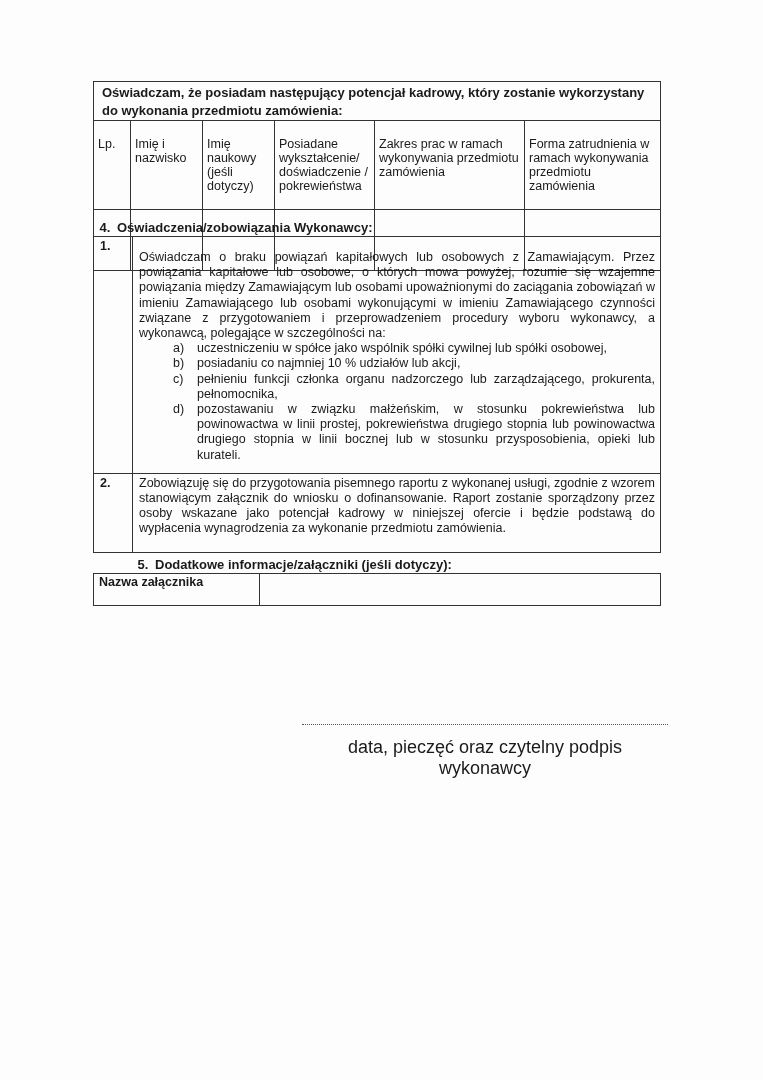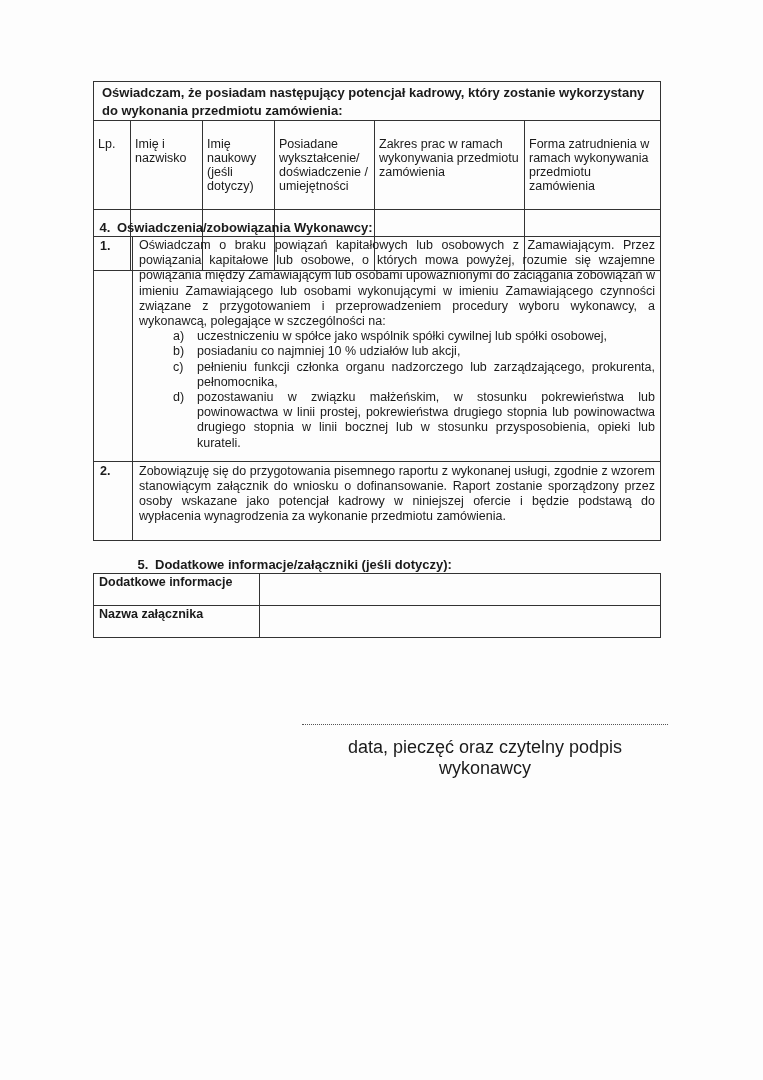--- a/index.html
+++ b/index.html
@@ -8,21 +8,21 @@
   table { border-collapse:collapse; }
   .t1 { left:93px; top:81px; width:568px; }
   .t1 td { border:1px solid #333; vertical-align:top; font-size:12.5px; line-height:14px; padding:16px 4px; }
   .t1 .hdr { font-weight:bold; font-size:13px; line-height:18px; padding:2px 8px 0 8px; border-bottom:1px solid #333; }
   .t1 .datarow td { height:28px; }
   .sec-title { font-weight:bold; font-size:13px;text-align:center; }
   .sec-num { display:inline-block; width:24px; }
   .t2 { left:93px; top:236px; width:568px; }
   .t2 td { border:1px solid #333; vertical-align:top; font-size:12.5px; line-height:15.2px; }
   .t2 td.num { width:32px; font-weight:bold; padding:2px 0 0 6px; }
-  .t2 td.txt { padding:1px 5px 4px 6px; text-align:justify; }
+  .t2 td.txt { padding:13px 5px 4px 6px; text-align:justify; }
   .list { margin:0; padding:0; list-style:none; }
   .list li { position:relative; padding-left:58px; text-align:justify; }
   .list .lbl { position:absolute; left:34px; }
   .t3 { left:93px; top:573px; width:568px; }
   .t3 td { border:1px solid #333; height:29px; vertical-align:top; font-size:12.5px; }
   .t3 td.lab { width:155px; font-weight:bold; padding:1px 5px; }
   .dots { left:302px; top:724px; width:366px; border-top:1px dotted #555; }
   .sig { left:302px; top:737px; width:366px; text-align:center; font-size:18px; }
 </style>
 </head>
@@ -30,21 +30,21 @@
 
 <table class="abs t1">
   <tbody>
       <tr>
     <td colspan="6" class="hdr">Oświadczam, że posiadam następujący potencjał kadrowy, który zostanie wykorzystany do wykonania przedmiotu zamówienia:</td>
   </tr>
   <tr>
     <td style="width:28px">Lp.</td>
     <td style="width:63px">Imię i nazwisko</td>
     <td style="width:63px">Imię naukowy (jeśli dotyczy)</td>
-    <td style="width:91px">Posiadane wykształcenie/ doświadczenie / umiejętności</td>
+    <td style="width:91px">Posiadane wykształcenie/ doświadczenie / pokrewieństwa</td>
     <td style="width:141px">Zakres prac w ramach wykonywania przedmiotu zamówienia</td>
     <td>Forma zatrudnienia w ramach wykonywania przedmiotu zamówienia</td>
   </tr>
   <tr class="datarow">
     <td></td>
     <td></td>
     <td></td>
     <td></td>
     <td></td>
     <td></td>
@@ -77,24 +77,20 @@
   </tr>
 </tbody>
   </table>
 
 <div class="abs sec-title" style="left:93px; top:557px;margin-left:38px;">
   <span class="sec-num">5.</span><span>Dodatkowe informacje/załączniki (jeśli dotyczy):</span>
 </div>
 
 <table class="abs t3">
   <tbody>
-      <tr>
-    <td class="lab">Dodatkowe informacje</td>
-    <td></td>
-  </tr>
   <tr>
     <td class="lab">Nazwa załącznika</td>
     <td></td>
   </tr>
 </tbody>
   </table>
 
 <div class="abs dots"></div>
 <div class="abs sig">data, pieczęć oraz czytelny podpis wykonawcy</div>
 

